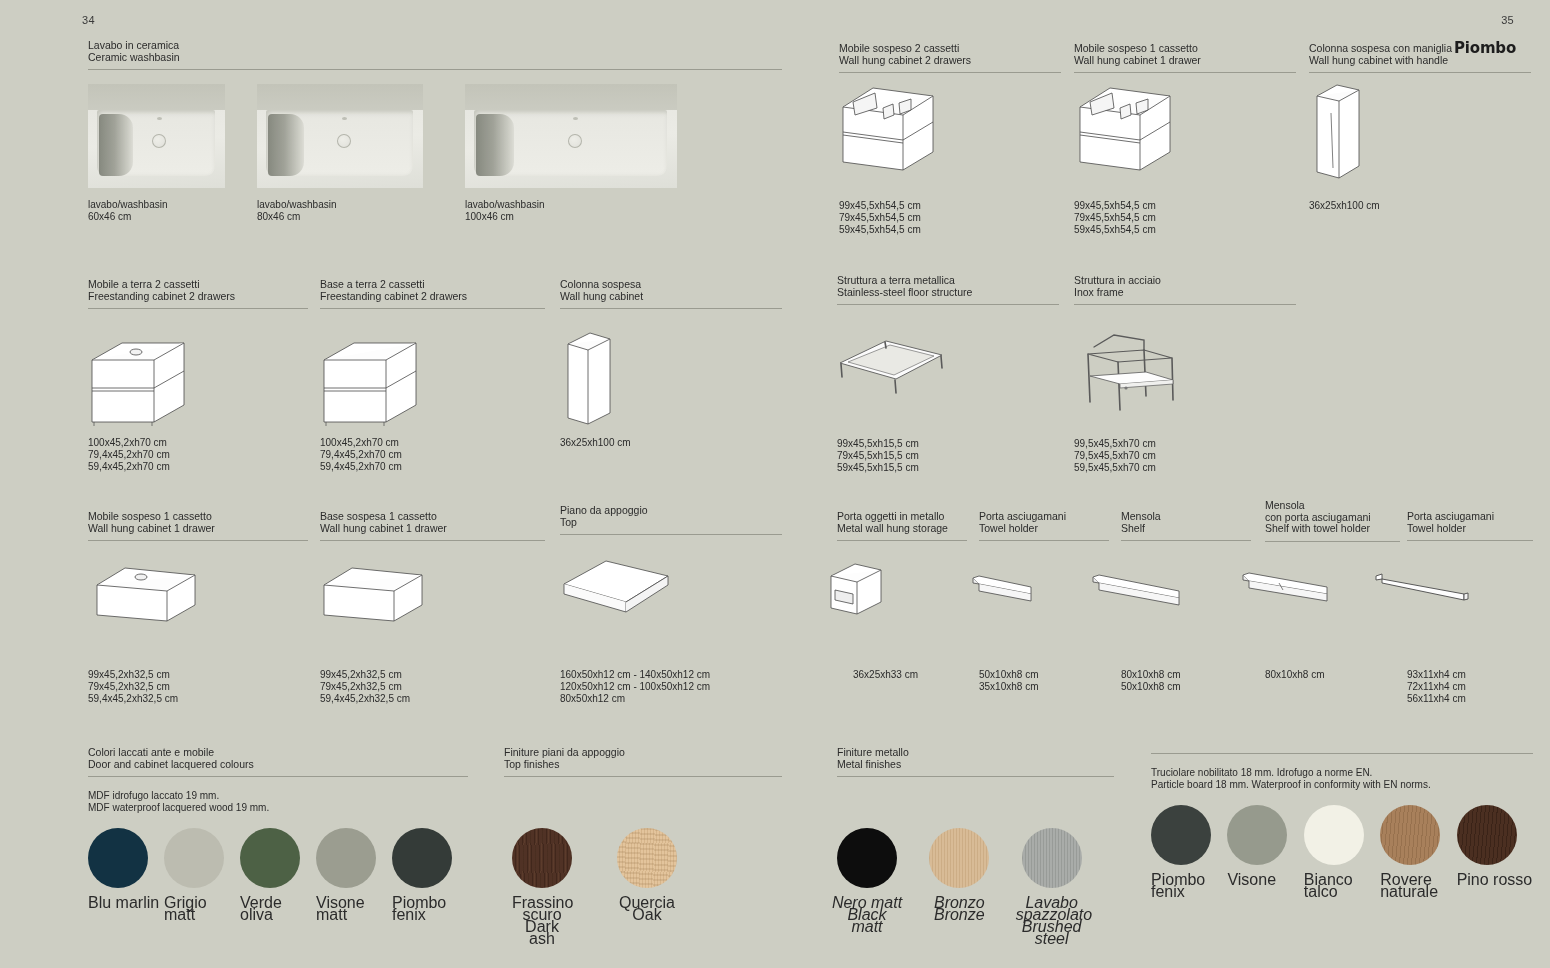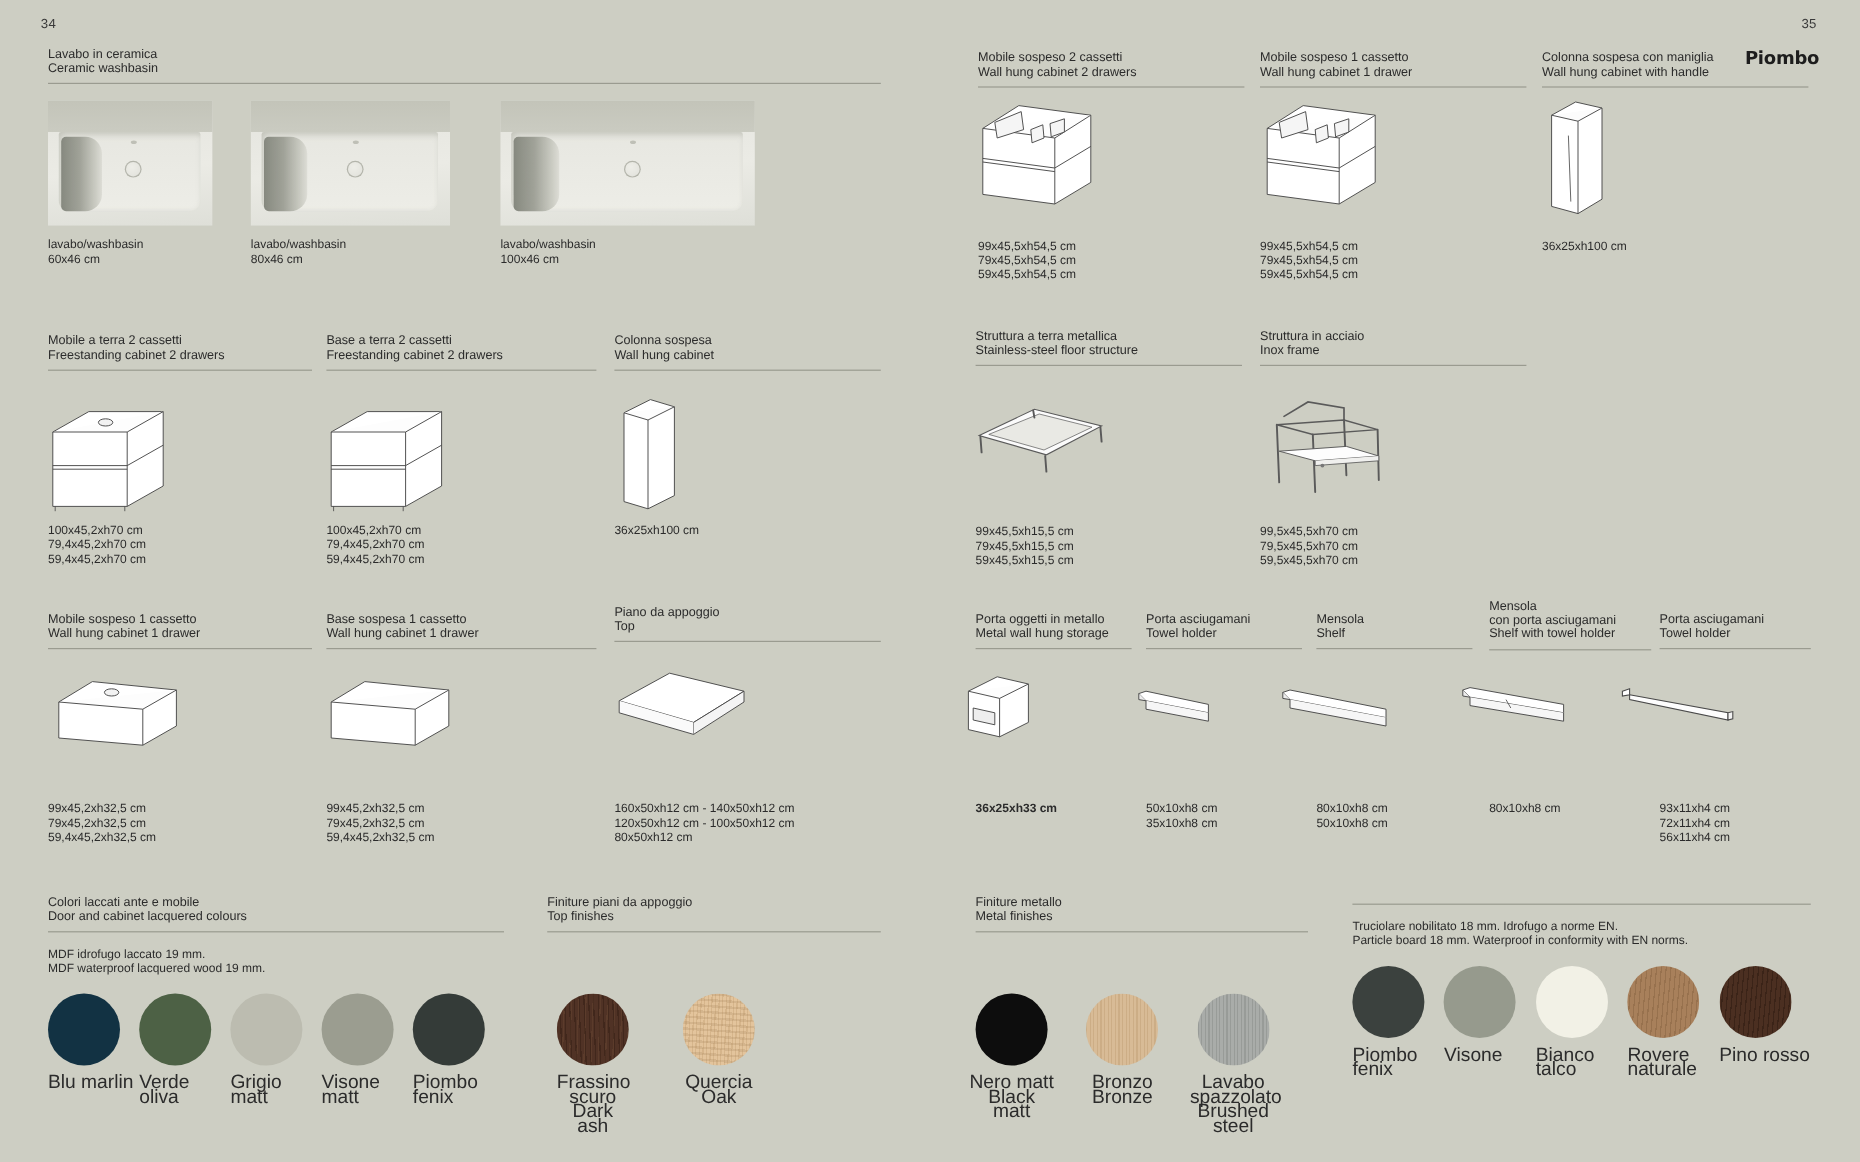--- a/index.html
+++ b/index.html
@@ -4,21 +4,21 @@
 <style>
   * { box-sizing: border-box; margin: 0; padding: 0; }
   body {
     width: 1550px; height: 968px;
     background: #cdcec3;
     font-family: "Liberation Sans", sans-serif;
     color: #2b2b2b;
     overflow: hidden;
     position: relative;
   }
-  .spread { position: absolute; inset: 0; display: flex; }
+  .spread { position: absolute; inset: 0; display: flex; margin-left: 48px; }
   .page { position: relative; height: 968px; }
   .page-left  { width: 775px; }
   .page-right { width: 775px; }
 
   .folio {
     position: absolute; top: 14px;
     font-size: 11px; color: #3a3a3a; letter-spacing: .3px;
   }
   .folio-l { left: 34px; }
   .folio-r { right: 36px; }
@@ -82,21 +82,21 @@
   
   .swatch-row { display: flex; gap: 0; }
   .swatch { width: 82px; text-align: left; }
   .swatch .dot {
     width: 60px; height: 60px; border-radius: 50%;
     margin-bottom: 9px;
   }
   .swatch .lbl { font-size: 16px; line-height: 12px; white-space: pre-line; }
   .sw-wide { width: 105px; }
   .sw-wide .lbl { text-align: center; width: 60px; }
-  .sw-mid { width: 115px; }
+  .sw-mid { width: 115px; font-style: italic; }
   .sw-mid .lbl { text-align: center; width: 72px; margin-left: -6px; }
 </style>
 </head>
 <body>
 
 <div class="spread">
 
   <div class="page page-left">
 
     <div class="folio folio-l">34</div>
@@ -251,26 +251,26 @@
 Door and cabinet lacquered colours</div>
       <div class="rule"></div>
       <div class="sec-note">MDF idrofugo laccato 19 mm.
 MDF waterproof lacquered wood 19 mm.</div>
       <div class="swatch-row" style="margin-top:14px;">
         <div class="swatch">
           <div class="dot" style="background:#123243"></div>
           <div class="lbl">Blu marlin</div>
         </div>
         <div class="swatch">
+          <div class="dot" style="background:#bcbcb0"></div>
+          <div class="lbl">Grigio matt</div>
+        </div>
+        <div class="swatch">
           <div class="dot" style="background:#4d6145"></div>
           <div class="lbl">Verde oliva</div>
-        </div>
-        <div class="swatch">
-          <div class="dot" style="background:#bcbcb0"></div>
-          <div class="lbl">Grigio matt</div>
         </div>
         <div class="swatch">
           <div class="dot" style="background:#9b9d90"></div>
           <div class="lbl">Visone matt</div>
         </div>
         <div class="swatch">
           <div class="dot" style="background:#343b38"></div>
           <div class="lbl">Piombo fenix</div>
         </div>
       </div>
@@ -404,21 +404,21 @@
       <div class="rule"></div>
     </div>
     <div class="art" style="position:absolute;left:22px;top:558px;">
       <svg width="70" height="70" viewBox="0 0 70 70" fill="none" stroke="#4a4a4a" stroke-width="0.8">
         <path d="M10 18 L34 6 L60 12 L60 44 L36 56 L10 50 Z" fill="#fff"></path>
         <path d="M10 18 L36 24 L60 12" fill="#fdfdfd"></path>
         <path d="M36 24 L36 56"></path>
         <path d="M14 32 L32 36 L32 46 L14 42 Z" fill="#eee"></path>
       </svg>
     </div>
-    <div class="dims" style="position:absolute;left:38px;top:669px;font-weight:bold;">36x25xh33 cm</div>
+    <div class="dims" style="position:absolute;left:54px;top:669px;">36x25xh33 cm</div>
 
     <div class="sec" style="left:180px;top:511px;width:130px;">
       <div class="sec-title">Porta asciugamani
 Towel holder</div>
       <div class="rule"></div>
     </div>
     <div class="art" style="position:absolute;left:170px;top:572px;">
       <svg width="80" height="40" viewBox="0 0 80 40" fill="none" stroke="#4a4a4a" stroke-width="0.8">
         <path d="M4 6 L10 4 L62 15 L62 22 L10 12 Z" fill="#fff"></path>
         <path d="M10 12 L10 19 L62 29 L62 22" fill="#f6f6f6"></path>

